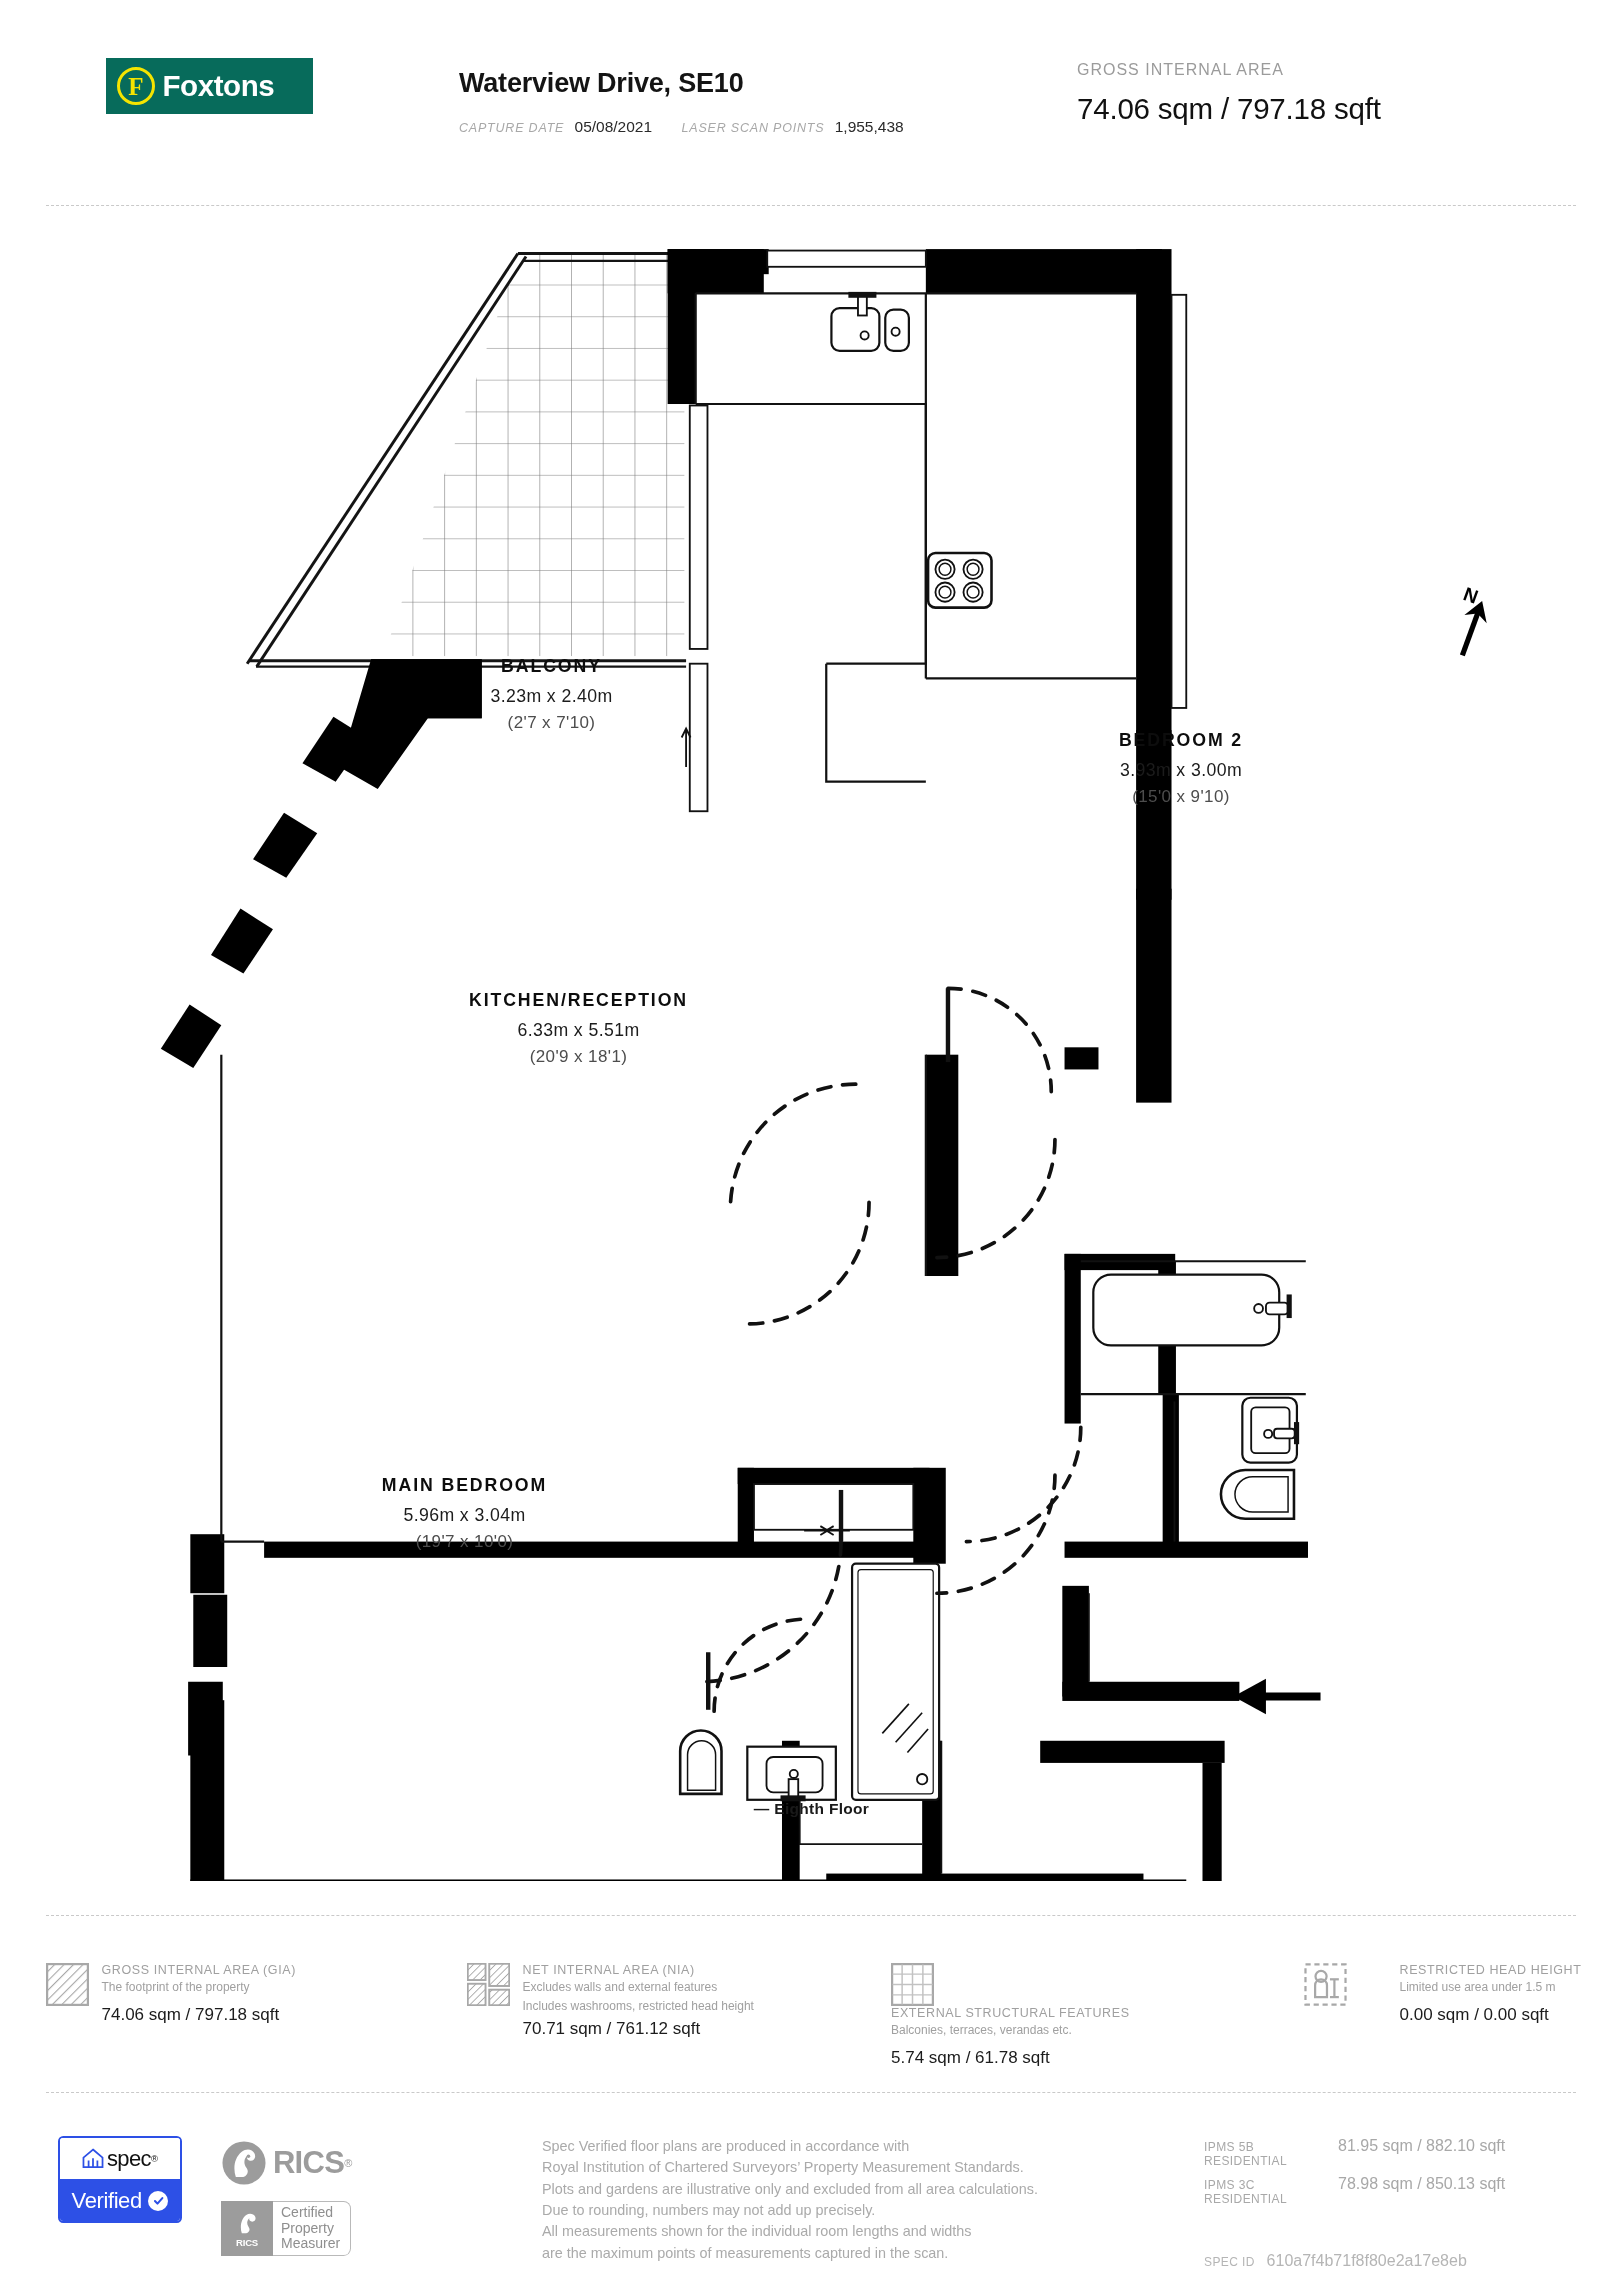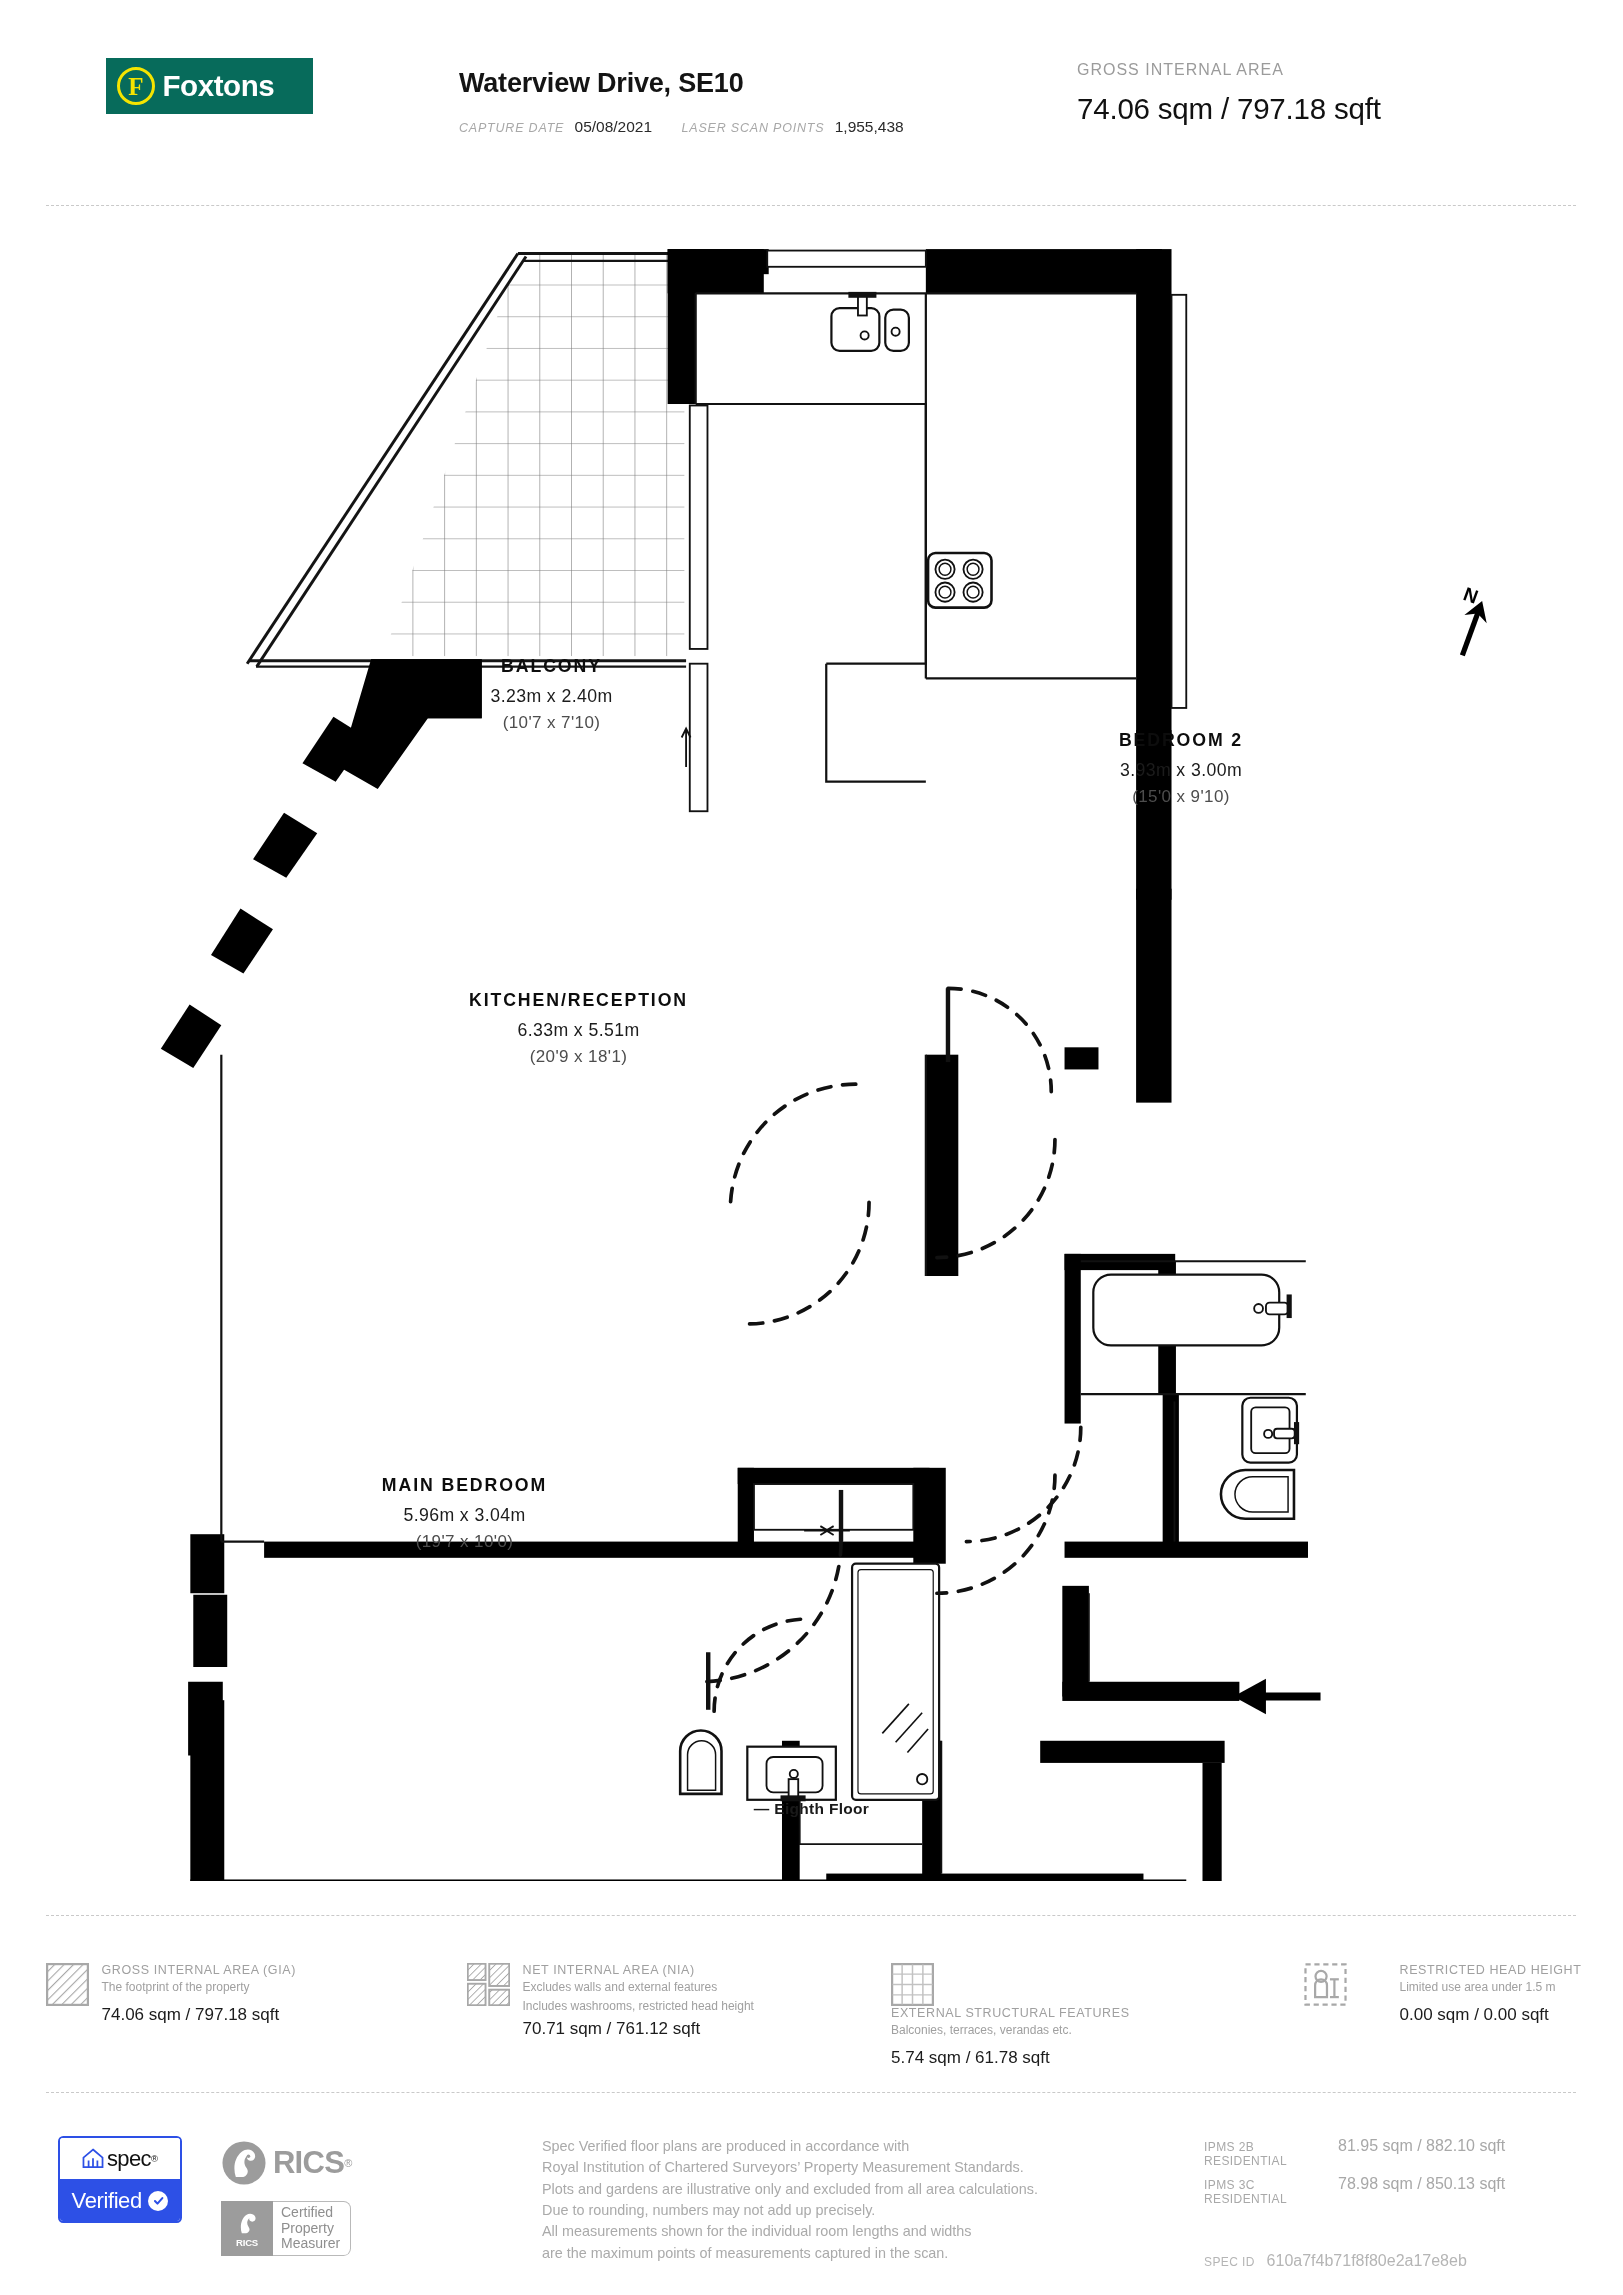--- a/index.html
+++ b/index.html
@@ -344,21 +344,21 @@
         <path d="M1276 2060 L1276 2240"></path>
         <path d="M1592 1600 L1592 1790"></path>
         <path d="M1476 1860 L1476 1980"></path>
       </g>
     </svg>
 
     
     <div class="room-label" style="left:441px; top:435px; width:221px;">
       <div class="room-name">BALCONY</div>
       <div class="room-dim">3.23m x 2.40m</div>
-      <div class="room-dim-ft">(10'7 x 7'10)</div>
+      <div class="room-dim-ft">(2'7 x 7'10)</div>
     </div>
 
     <div class="room-label" style="left:431px; top:769px; width:295px;">
       <div class="room-name">KITCHEN/RECEPTION</div>
       <div class="room-dim">6.33m x 5.51m</div>
       <div class="room-dim-ft">(20'9 x 18'1)</div>
     </div>
 
     <div class="room-label" style="left:1063px; top:509px; width:236px;">
       <div class="room-name">BEDROOM 2</div>
@@ -504,21 +504,21 @@
       <div>Spec Verified floor plans are produced in accordance with</div>
       <div>Royal Institution of Chartered Surveyors’ Property Measurement Standards.</div>
       <div>Plots and gardens are illustrative only and excluded from all area calculations.</div>
       <div>Due to rounding, numbers may not add up precisely.</div>
       <div>All measurements shown for the individual room lengths and widths</div>
       <div>are the maximum points of measurements captured in the scan.</div>
     </div>
 
     <div class="ipms">
       <div class="ipms-row">
-        <span class="ipms-label">IPMS 2B RESIDENTIAL</span>
+        <span class="ipms-label">IPMS 5B RESIDENTIAL</span>
         <span class="ipms-val">81.95 sqm / 882.10 sqft</span>
       </div>
       <div class="ipms-row">
         <span class="ipms-label">IPMS 3C RESIDENTIAL</span>
         <span class="ipms-val">78.98 sqm / 850.13 sqft</span>
       </div>
     </div>
 
     <div class="specid-row">
       <span class="specid-label">SPEC ID</span>

